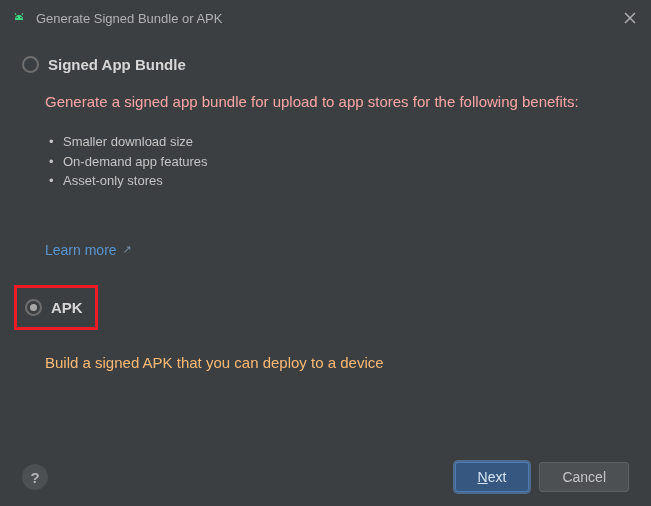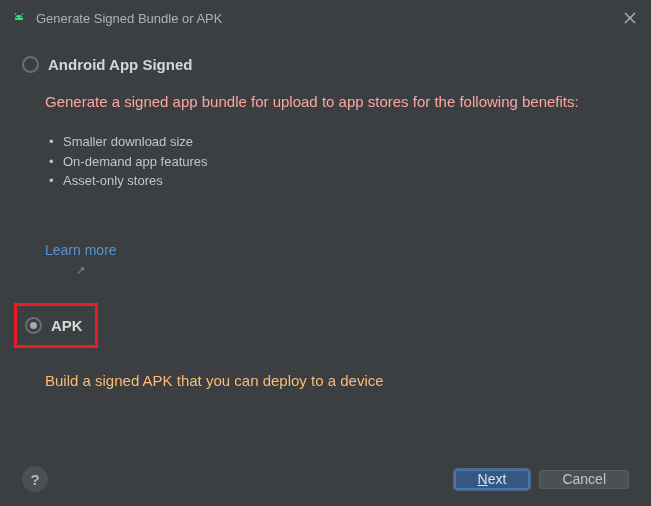--- a/index.html
+++ b/index.html
@@ -99,21 +99,20 @@
       left: 0;
       color: #c4c4c4;
     }
     .learn-link {
       color: #5894d0;
       font-size: 14px;
       cursor: pointer;
       display: inline-flex;
       align-items: center;
       gap: 6px;
-      flex-direction: column;
     }
     .learn-link .ext-icon {
       font-size: 11px;
       color: #7a8fa6;
     }
     .apk-block {
       margin-top: 24px;
     }
     .highlight-box {
       border: 3px solid #ed1c24;
@@ -144,21 +143,21 @@
       display: flex;
       align-items: center;
       justify-content: center;
       color: #b4b4b4;
       font-size: 15px;
       font-weight: 600;
       cursor: pointer;
     }
     .footer-spacer { flex: 1; }
     .btn {
-      height: 19px;
+      height: 30px;
       padding: 0 22px;
       font-size: 14px;
       border-radius: 3px;
       border: 1px solid #5e6060;
       background: #4c5052;
       color: #c4c4c4;
       cursor: pointer;
       margin-left: 10px;
       display: inline-flex;
       align-items: center;
@@ -191,21 +190,21 @@
       <line x1="1" y1="1" x2="11" y2="11" stroke="#afb1b3" stroke-width="1.4"></line>
       <line x1="11" y1="1" x2="1" y2="11" stroke="#afb1b3" stroke-width="1.4"></line>
     </svg>
   </span>
 </div>
 
 <div class="content">
 
   <div class="option-row">
     <span class="radio"></span>
-    <span class="option-label">Android App Signed</span>
+    <span class="option-label">Signed App Bundle</span>
   </div>
 
   <div class="section-body">
     <div class="desc">Generate a signed app bundle for upload to app stores for the following benefits:</div>
     <ul class="bullets">
       <li>Smaller download size</li>
       <li>On-demand app features</li>
       <li>Asset-only stores</li>
     </ul>
     <span class="learn-link">

